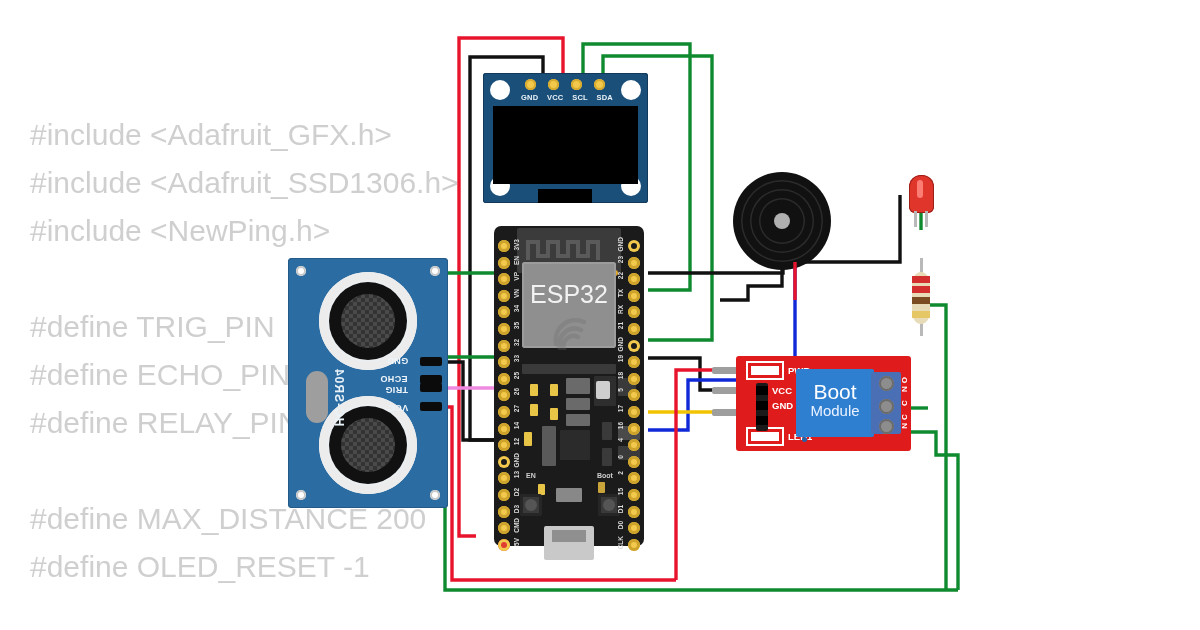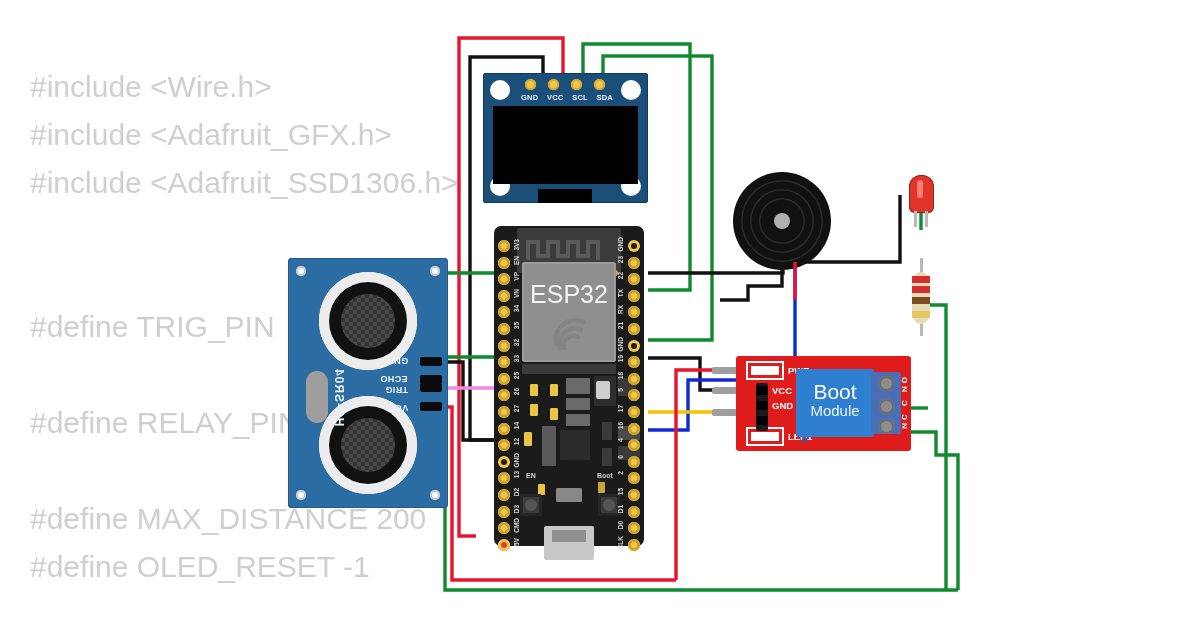--- a/index.html
+++ b/index.html
@@ -36,21 +36,21 @@
   .oled .tab{position:absolute;left:55px;bottom:0px;width:54px;height:14px;background:#000;}
   .oled .pinrow{position:absolute;left:42px;top:6px;width:80px;display:flex;justify-content:space-between;}
   .oled .pin{width:11px;height:11px;border-radius:50%;background:#f2c94c;box-shadow:inset 0 0 0 2px #d9ab2f;}
   .oled .lbl{position:absolute;left:38px;top:20px;width:92px;display:flex;justify-content:space-between;
              font-size:7.5px;color:#eaf2f8;font-weight:bold;letter-spacing:.2px;}
 
   
   .esp{width:150px;height:320px;background:#1b1b1b;border-radius:7px;}
   .esp .shield{position:absolute;left:23px;top:2px;width:104px;height:45px;background:#3b3b3b;border-radius:2px;}
   .esp .antenna{position:absolute;left:32px;top:10px;width:86px;height:24px;}
-  .esp .can{position:absolute;left:28px;top:36px;width:94px;height:100px;background:#8f8f8f;border-radius:3px;
+  .esp .can{position:absolute;left:28px;top:36px;width:94px;height:86px;background:#8f8f8f;border-radius:3px;
             box-shadow:inset 0 0 0 2px #9c9c9c;}
   .esp .espname{position:absolute;left:0;top:18px;width:94px;text-align:center;font-size:25px;color:#f2f2f2;
                 font-family:"Liberation Sans", sans-serif;}
   .esp .wifi{position:absolute;left:28px;top:52px;width:40px;height:36px;opacity:.30;}
   .esp .shieldpad{position:absolute;width:6px;height:6px;border-radius:50%;background:#e0a82e;}
   .esp .pincol{position:absolute;top:14px;display:flex;flex-direction:column;gap:4.6px;}
   .esp .pincol.left{left:4px;} .esp .pincol.right{right:4px;}
   .esp .hole{width:12px;height:12px;border-radius:50%;background:#f2c94c;box-shadow:inset 0 0 0 3px #cda32b;position:relative;}
   .esp .hole.gnd{background:#1b1b1b;box-shadow:inset 0 0 0 3px #f2c94c;}
   .esp .hole.v5{background:#e03c31;box-shadow:inset 0 0 0 3px #f2c94c;}
@@ -122,24 +122,25 @@
 
   
   .stub{position:absolute;height:7px;background:#9e9e9e;border-radius:2px;z-index:3;}
 </style>
 </head>
 <body>
 
 <div id="stage">
 
   <div class="code-layer">
-    <div class="code-line" style="top:72px">#include &lt;Wire.h&gt;</div>
     <div class="code-line" style="top:120px">#include &lt;Adafruit_GFX.h&gt;</div>
     <div class="code-line" style="top:168px">#include &lt;Adafruit_SSD1306.h&gt;</div>
+    <div class="code-line" style="top:216px">#include &lt;NewPing.h&gt;</div>
     <div class="code-line" style="top:312px">#define TRIG_PIN</div>
+    <div class="code-line" style="top:360px">#define ECHO_PIN</div>
     <div class="code-line" style="top:408px">#define RELAY_PIN</div>
     <div class="code-line" style="top:504px">#define MAX_DISTANCE 200</div>
     <div class="code-line" style="top:552px">#define OLED_RESET -1</div>
   </div>
 
   <svg class="wires" viewBox="0 0 1200 630">
     <g fill="none" stroke-width="3.4" stroke-linecap="butt" stroke-linejoin="miter">
 
       <path d="M563,82 L563,38 L459,38 L459,268" stroke="#e8142d"></path>
       <path d="M459,268 L459,536 L476,536" stroke="#e8142d"></path>

